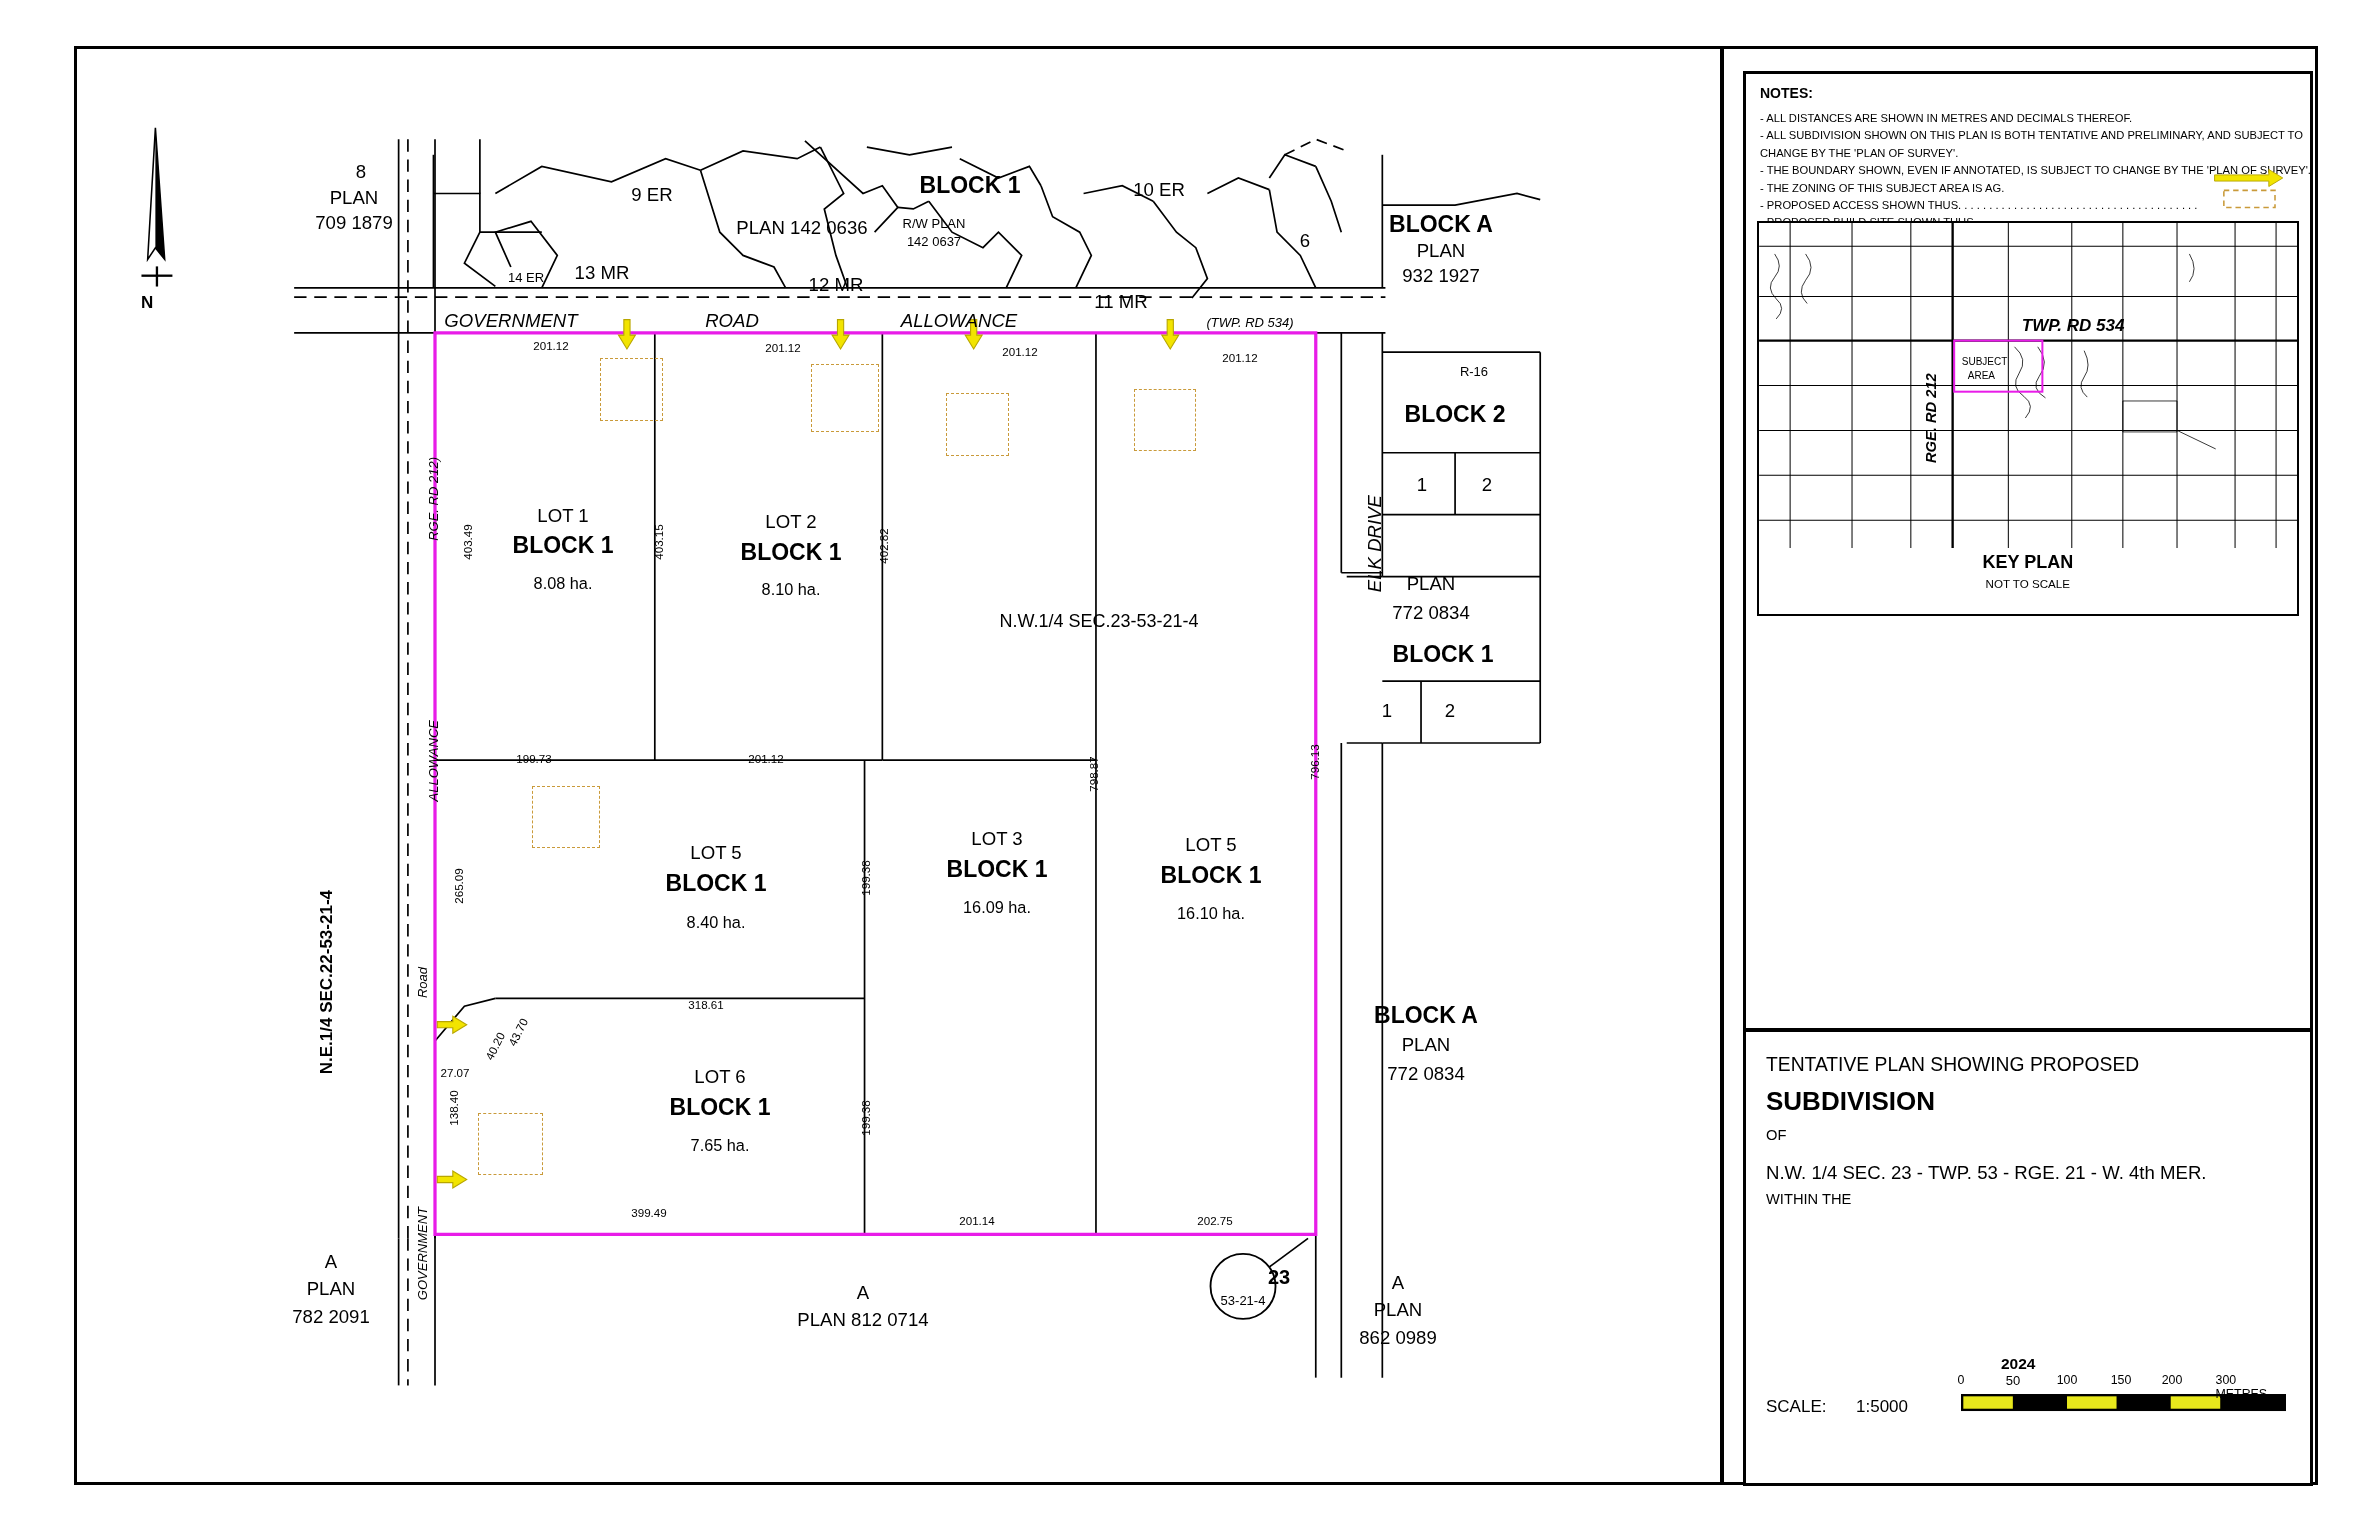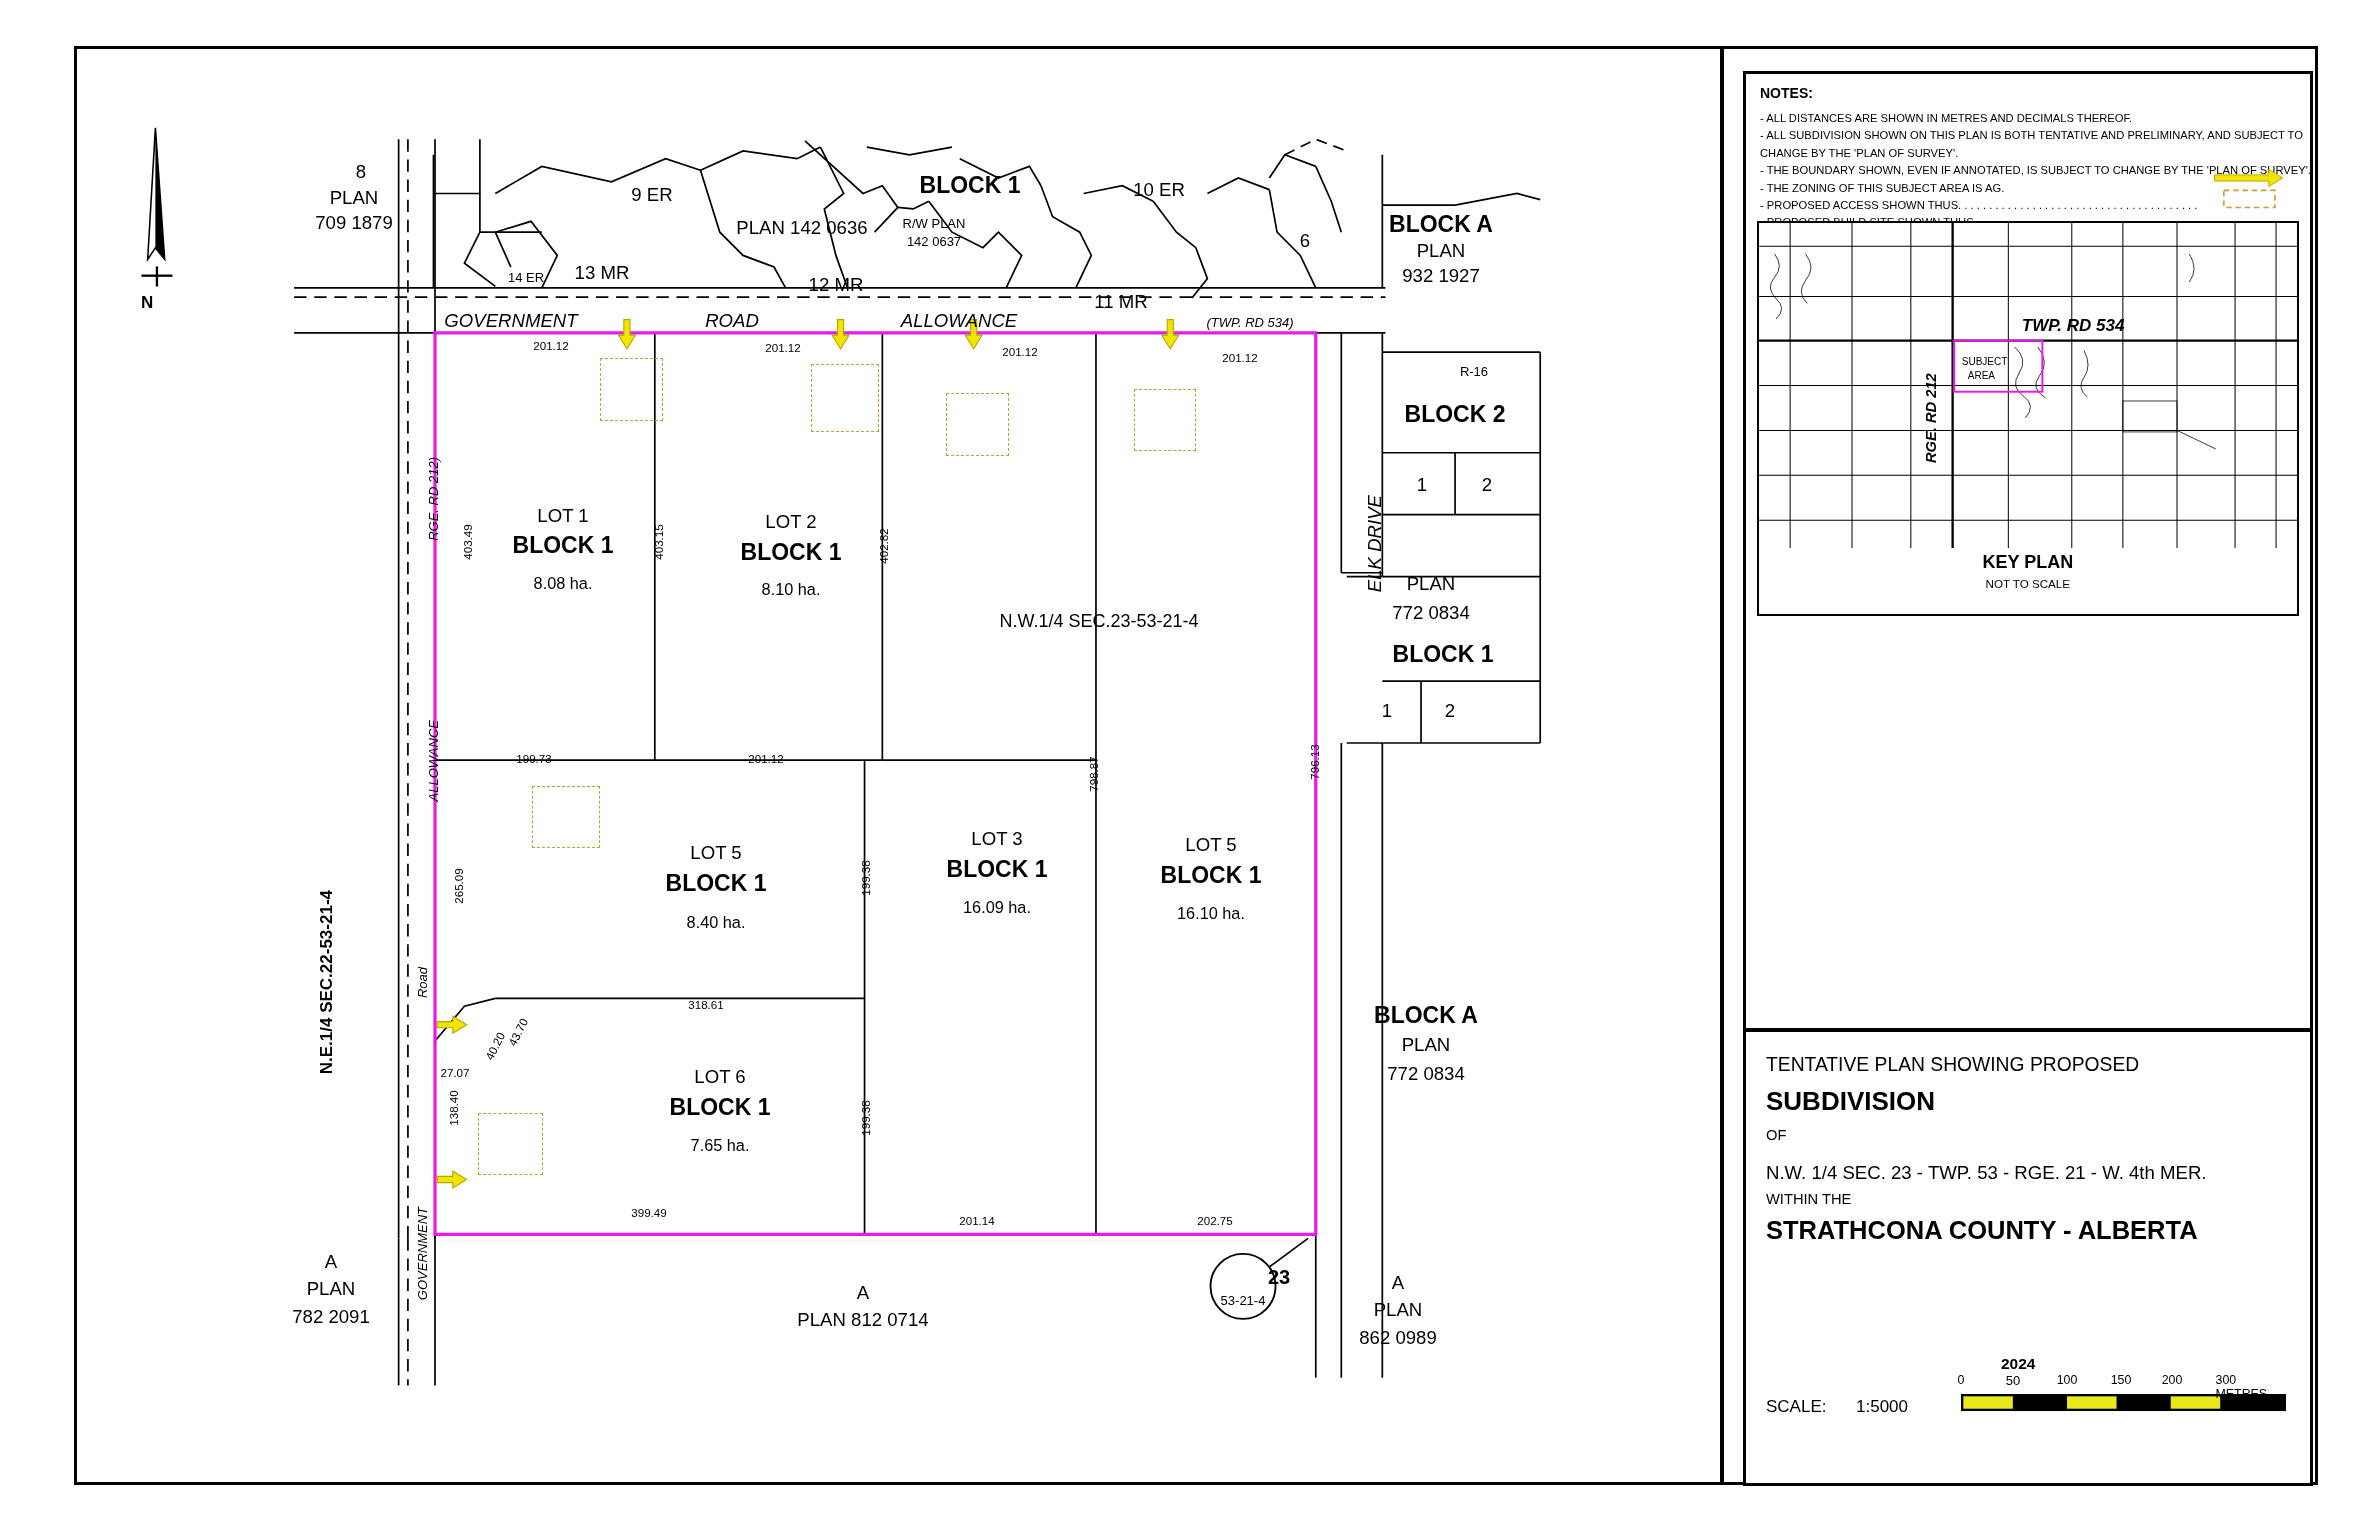--- a/index.html
+++ b/index.html
@@ -341,21 +341,20 @@
     </div>
   </div>
 
   <div class="title-panel">
     <div style="position:absolute;left:20px;top:21.7px;">
       <div class="t1">TENTATIVE PLAN SHOWING PROPOSED</div>
       <div class="t2" style="margin-top:10.8px;">SUBDIVISION</div>
       <div class="t3" style="margin-top:9.3px;">OF</div>
       <div class="t4" style="margin-top:19px;">N.W. 1/4 SEC. 23 - TWP. 53 - RGE. 21 - W. 4th MER.</div>
       <div class="t3" style="margin-top:7.7px;">WITHIN THE</div>
-      <div class="t5" style="margin-top:7.7px;width:464px;">STRATHCONA COUNTY - ALBERTA</div>
     </div>
 
     <div style="position:absolute;left:255px;top:323px;font-size:15.5px;font-weight:bold;">2024</div>
 
     <div style="position:absolute;left:20px;top:365px;font-size:17px;">SCALE:</div>
     <div style="position:absolute;left:110px;top:365px;font-size:17px;">1:5000</div>
 
     <div style="position:absolute;left:215px;top:362px;width:325px;height:18.6px;">
       <svg width="325" height="18.6" viewBox="0 0 420 24">
         <rect x="0" y="0" width="420" height="22" fill="#000"></rect>

